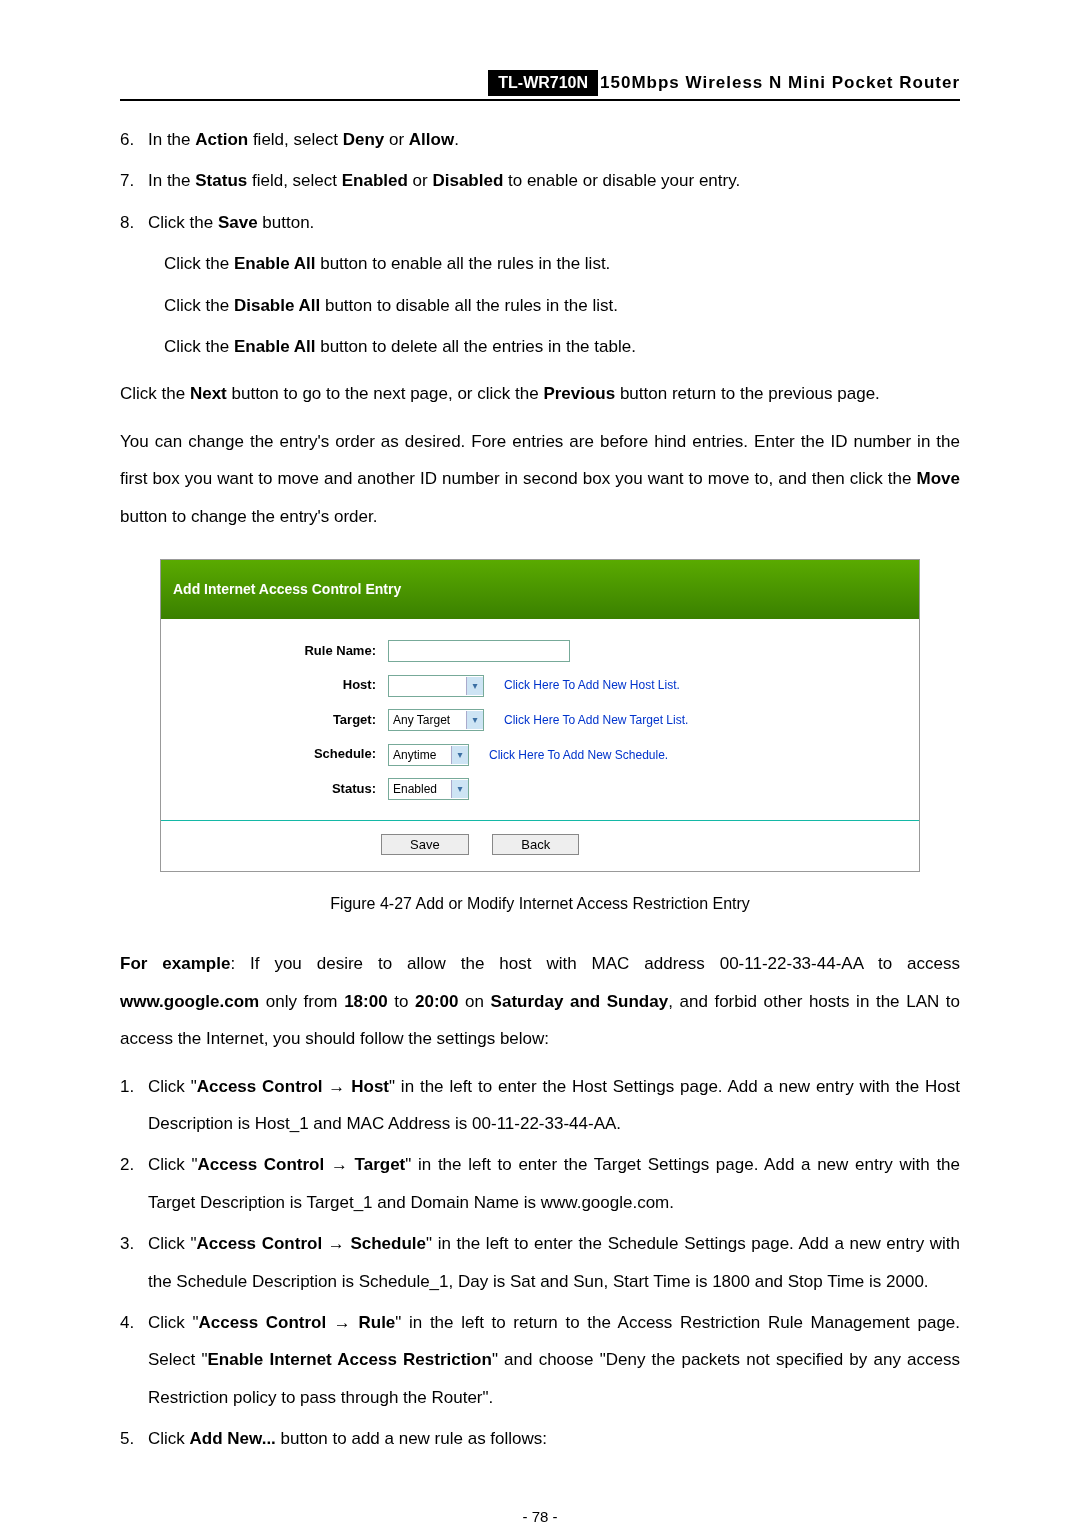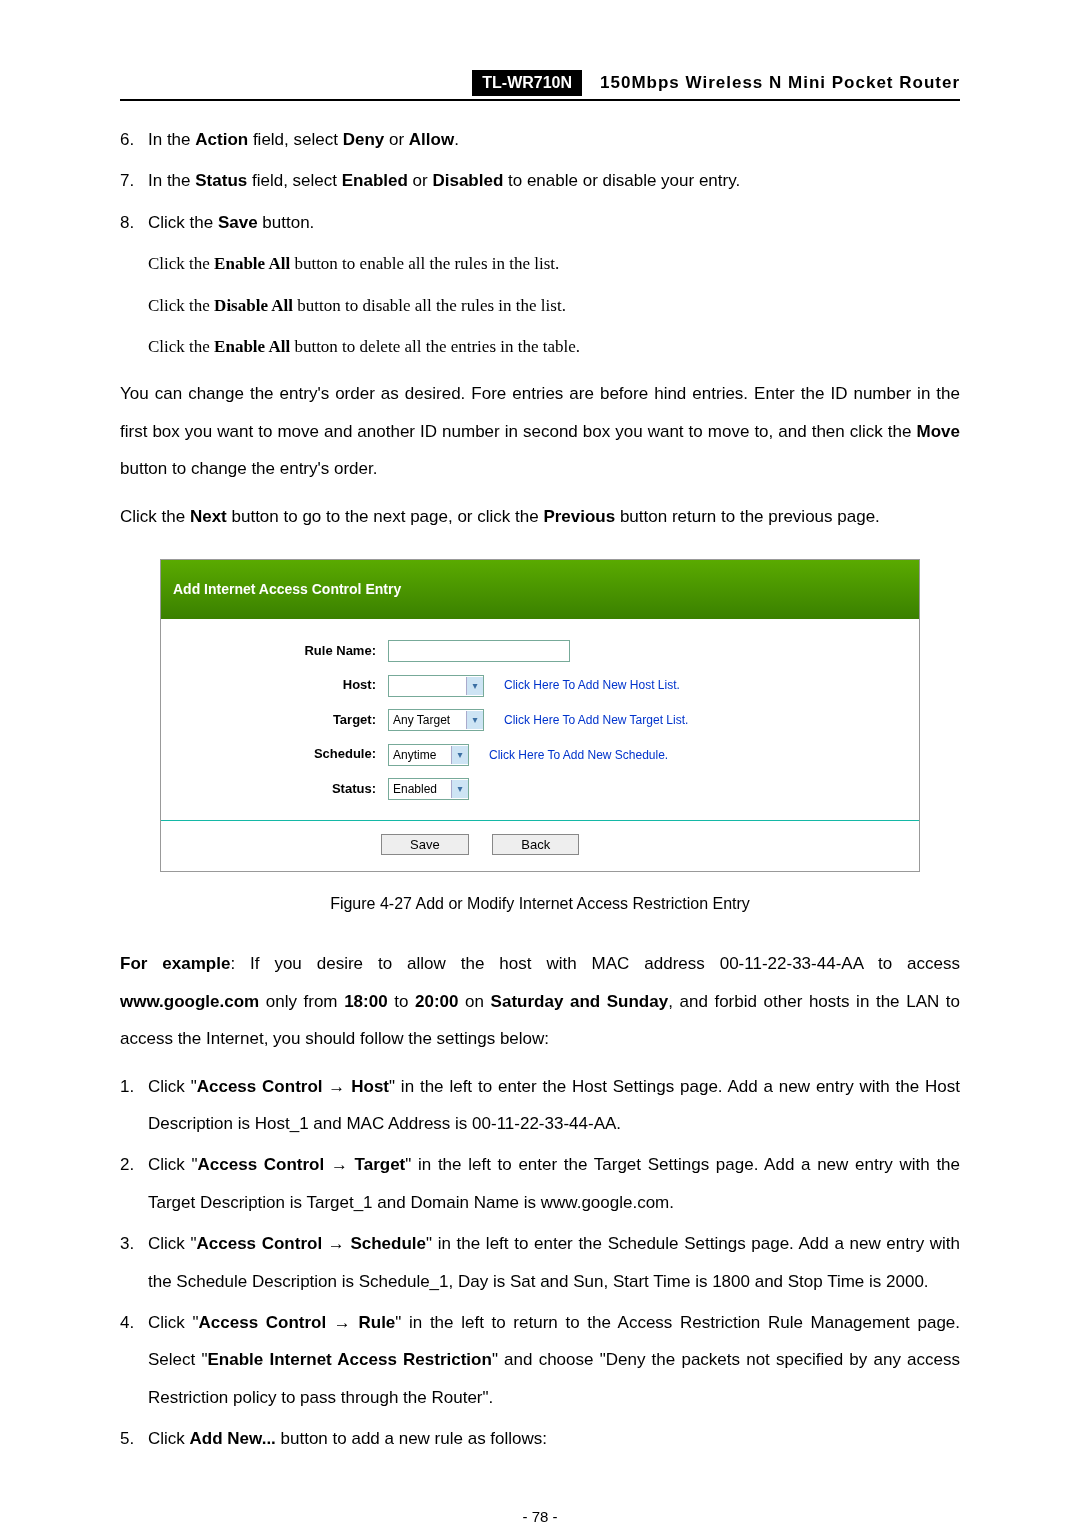--- a/index.html
+++ b/index.html
@@ -22,21 +22,21 @@
     .header-content {
       display: flex;
       align-items: center;
     }
     .model-box {
       background: #000;
       color: #fff;
       font-weight: bold;
       font-size: 16px;
       padding: 4px 10px;
-      margin-right: 18px;
+      margin-right: 2px;
     }
     .product-name {
       font-weight: bold;
       font-size: 17px;
       letter-spacing: 1px;
     }
     .content {
       font-size: 17px;
       line-height: 2.2;
       color: #000;
@@ -46,23 +46,22 @@
       margin-bottom: 4px;
     }
     .list-num {
       min-width: 28px;
     }
     .list-text {
       flex: 1;
       text-align: justify;
     }
     .sub-text {
-      margin-left: 28px;
+      margin-left: 44px;
       margin-bottom: 4px;
-      font-family: Liberation Serif, serif;
     }
     .para {
       text-align: justify;
       margin: 10px 0;
     }
     b { font-weight: bold; }
     
     .figure-box {
       border: 1px solid #999;
       margin: 24px 40px 10px 40px;
@@ -171,23 +170,23 @@
     </div>
     <div class="list-item">
       <span class="list-num">8.</span>
       <span class="list-text"><span> Click the </span><b>Save</b><span> button.</span></span>
     </div>
 
     <div class="sub-text"><span>Click the </span><b>Enable All</b><span> button to enable all the rules in the list.</span></div>
     <div class="sub-text"><span>Click the </span><b>Disable All</b><span> button to disable all the rules in the list.</span></div>
     <div class="sub-text"><span>Click the </span><b>Enable All</b><span> button to delete all the entries in the table.</span></div>
 
+    <div class="para"><span>Click the </span><b>Next</b><span> button to go to the next page, or click the </span><b>Previous</b><span> button return to the previous page.</span></div>
+
     <div class="para"><span>You can change the entry's order as desired. Fore entries are before hind entries. Enter the ID number in the first box you want to move and another ID number in second box you want to move to, and then click the </span><b>Move</b><span> button to change the entry's order.</span></div>
-
-    <div class="para"><span>Click the </span><b>Next</b><span> button to go to the next page, or click the </span><b>Previous</b><span> button return to the previous page.</span></div>
 
     <div class="figure-box">
       <div class="fig-header">Add Internet Access Control Entry</div>
       <div class="fig-body">
         <div class="fig-row">
           <span class="fig-label">Rule Name:</span>
           <span class="fig-input fig-wide"></span>
         </div>
         <div class="fig-row">
           <span class="fig-label">Host:</span>

